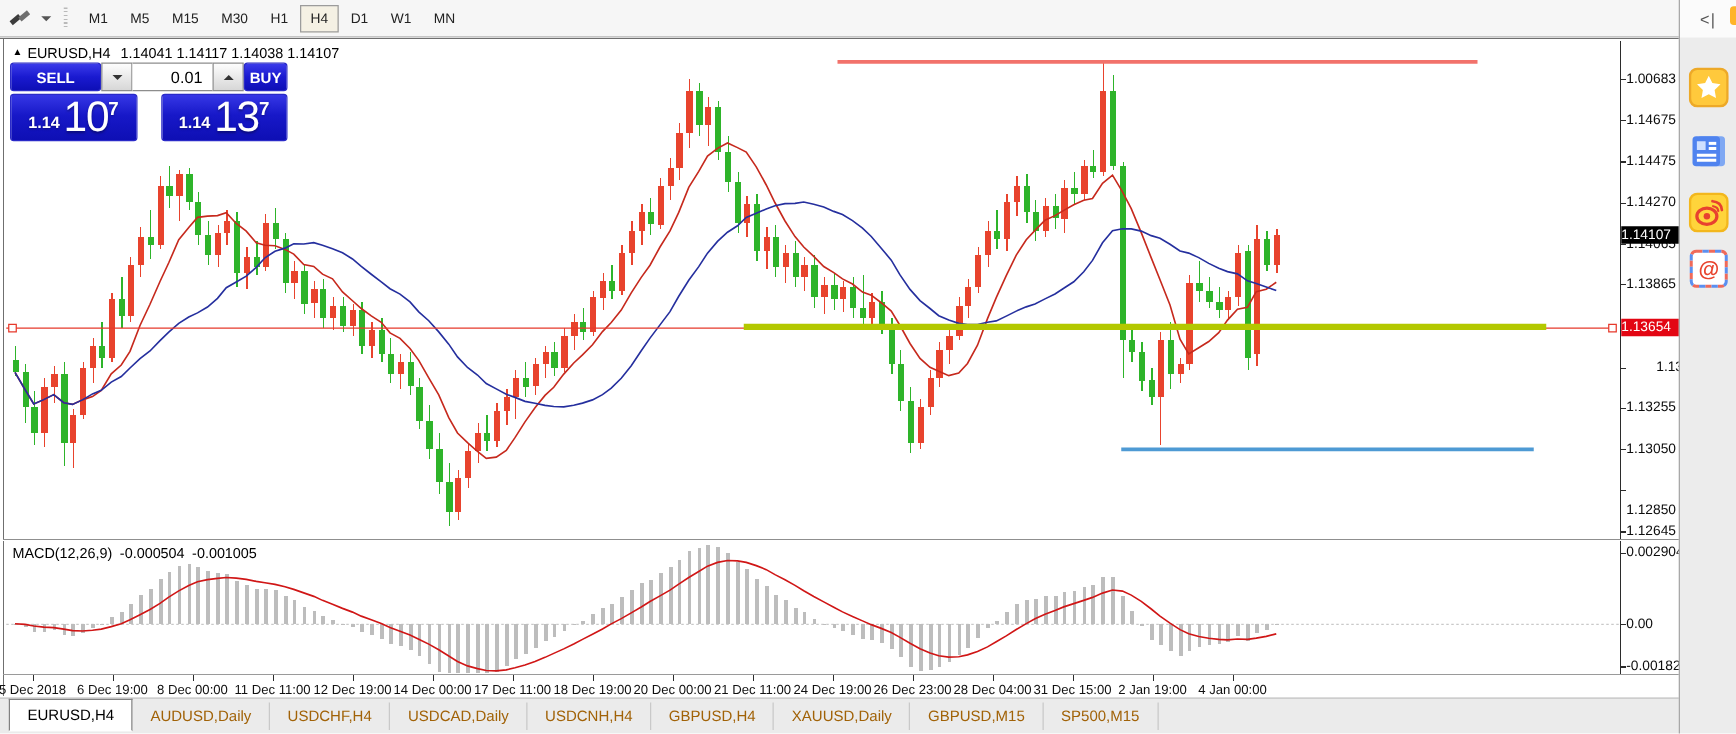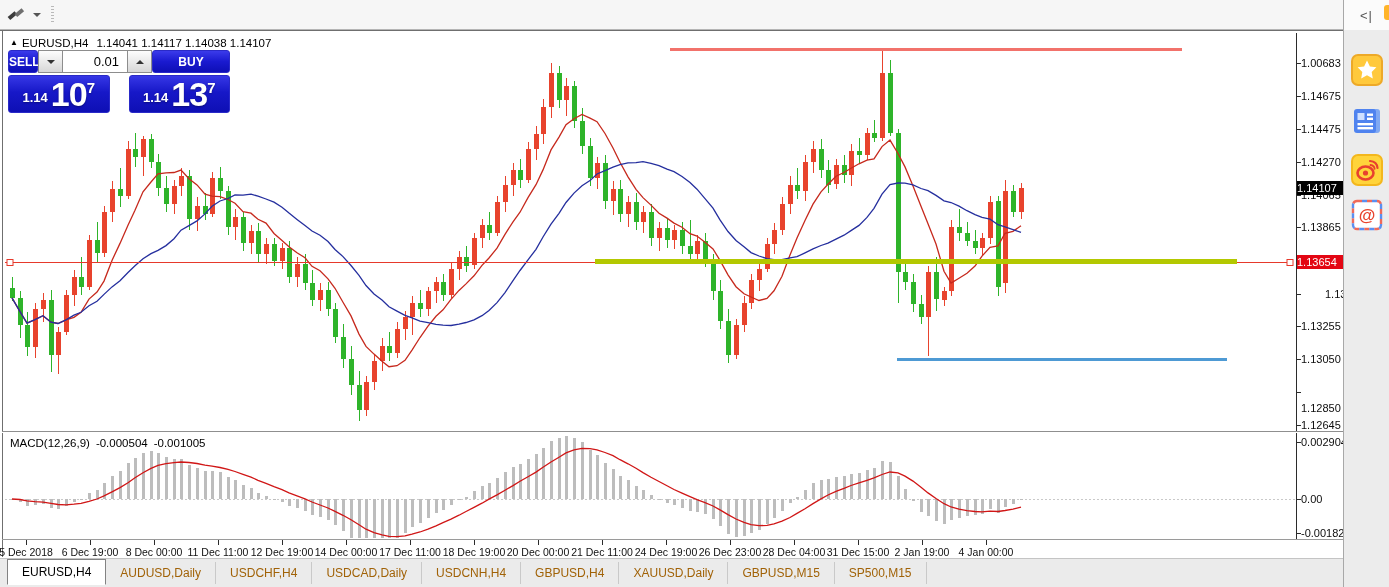--- a/index.html
+++ b/index.html
@@ -23,34 +23,34 @@
   .chart-header{position:absolute;left:10px;top:37px;z-index:4;font-size:11.5px;color:#000;white-space:nowrap}
   .chart-header .tri{font-size:8px;vertical-align:2px;margin-right:4px}
   .chart-header .sym{margin-right:8px}
 
   
   .trade-panel{position:absolute;left:8px;top:50px;width:222px;z-index:4;font-family:"Liberation Sans",sans-serif}
   .tp-row1{display:flex;height:23px}
   .tp-btn{background:linear-gradient(180deg,#3b3bea 0%,#1a1ad0 50%,#0e0fb6 100%);
           color:#fff;font-size:12px;font-weight:700;text-align:center;line-height:23px;
           border:1px solid #2a2ac8;border-radius:3px;box-sizing:border-box}
-  .tp-sell{width:30px}
+  .tp-sell{width:73px}
   .tp-buy{flex:1}
   .tp-spin{width:25px;background:linear-gradient(180deg,#fdfdfd,#d7d7d7);border:1px solid #8d8d8d;
            box-sizing:border-box;display:flex;align-items:center;justify-content:center}
   .tp-spin .dn{width:0;height:0;border-left:4px solid transparent;border-right:4px solid transparent;border-top:4px solid #333}
   .tp-spin .up{width:0;height:0;border-left:4px solid transparent;border-right:4px solid transparent;border-bottom:4px solid #333}
   .tp-vol{width:64px;border:1px solid #8d8d8d;border-left:none;border-right:none;font-size:13px;
           text-align:right;padding:0 8px 0 0;box-sizing:border-box;font-family:"Liberation Sans",sans-serif}
   .tp-row2{display:flex;margin-top:2px;height:38px;gap:19px}
   .bp{flex:1;background:linear-gradient(180deg,#3637e6 0%,#1718c8 45%,#0e0fb4 100%);
       border:1px solid #2a2ac8;border-radius:3px;color:#fff;display:flex;align-items:center;
       justify-content:center;text-shadow:0 1px 2px rgba(0,0,0,.35)}
   .bp-small{font-size:13px;font-weight:700;align-self:flex-end;margin:0 3px 7px 0}
-  .bp-big{font-size:34px;font-weight:700;letter-spacing:-1px;line-height:34px}
+  .bp-big{font-size:34px;font-weight:400;letter-spacing:-1px;line-height:34px}
   .bp-sup{font-size:15px;font-weight:700;align-self:flex-start;margin-top:3px}
 
   
   .price-label,.macd-label{position:absolute;left:1301px;width:44px;height:12px;line-height:12px;
           font-size:11px;color:#0c0c0c;z-index:3;white-space:nowrap}
   .badge{position:absolute;left:1297px;width:47px;height:14px;line-height:14px;font-size:11px;
          color:#fff;padding-left:0;z-index:4;box-sizing:border-box;white-space:nowrap}
   .time-label{position:absolute;top:546px;transform:translateX(-50%);font-size:10.5px;color:#101010;
               z-index:3;white-space:nowrap}
   .macd-header{position:absolute;left:10px;top:437px;font-size:11.5px;color:#000;z-index:3;white-space:nowrap}
@@ -533,20 +533,21 @@
 
   <div class="toolbar">
     <span class="order-icon-wrap">
       <svg width="24" height="18">
         <rect x="3" y="8" width="9" height="4" fill="#3c3c3c" transform="rotate(-40 7 10)"></rect>
         <rect x="10" y="5" width="9" height="4" fill="#6f6f6f" transform="rotate(-40 14 7)"></rect>
       </svg>
       <span class="tb-caret"></span>
     </span>
     <span class="grip"></span>
+    <span id="tf-buttons"><span class="tf-btn">M1</span><span class="tf-btn">M5</span><span class="tf-btn">M15</span><span class="tf-btn">M30</span><span class="tf-btn">H1</span><span class="tf-btn active">H4</span><span class="tf-btn">D1</span><span class="tf-btn">W1</span><span class="tf-btn">MN</span></span>
   </div>
 
   <div class="chart-header">
     <span class="tri">▲</span><span class="sym">EURUSD,H4</span><span>1.14041 1.14117 1.14038 1.14107</span>
   </div>
 
   <div class="trade-panel">
     <div class="tp-row1">
       <div class="tp-btn tp-sell">SELL</div>
       <div class="tp-spin">

